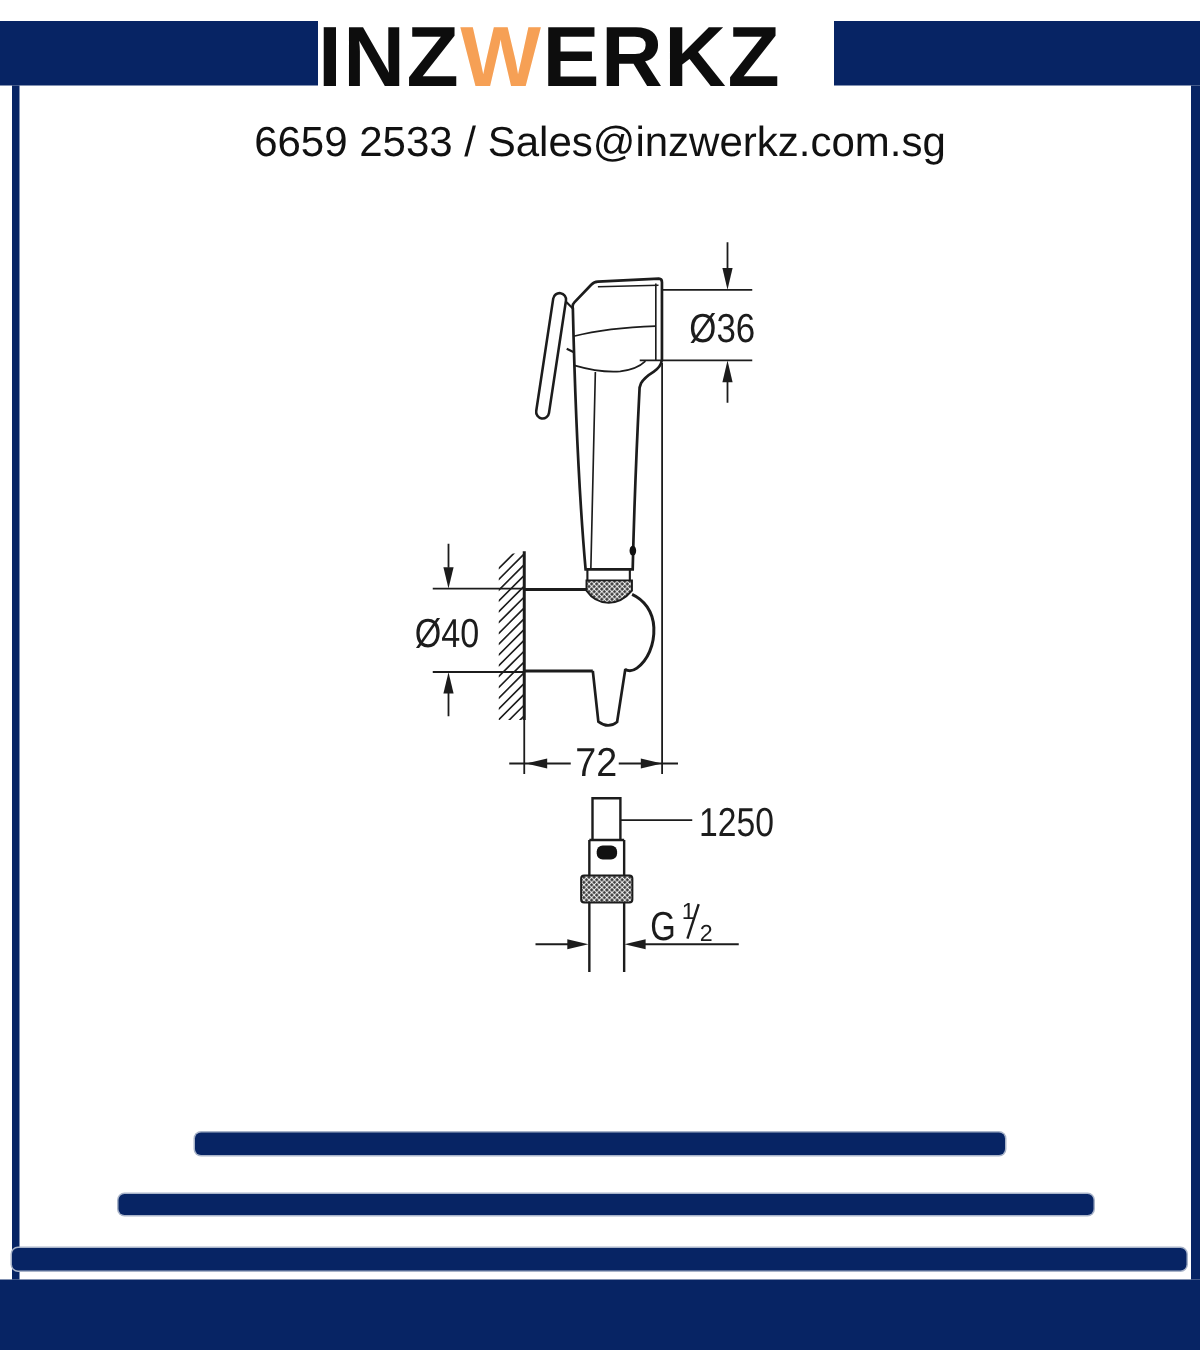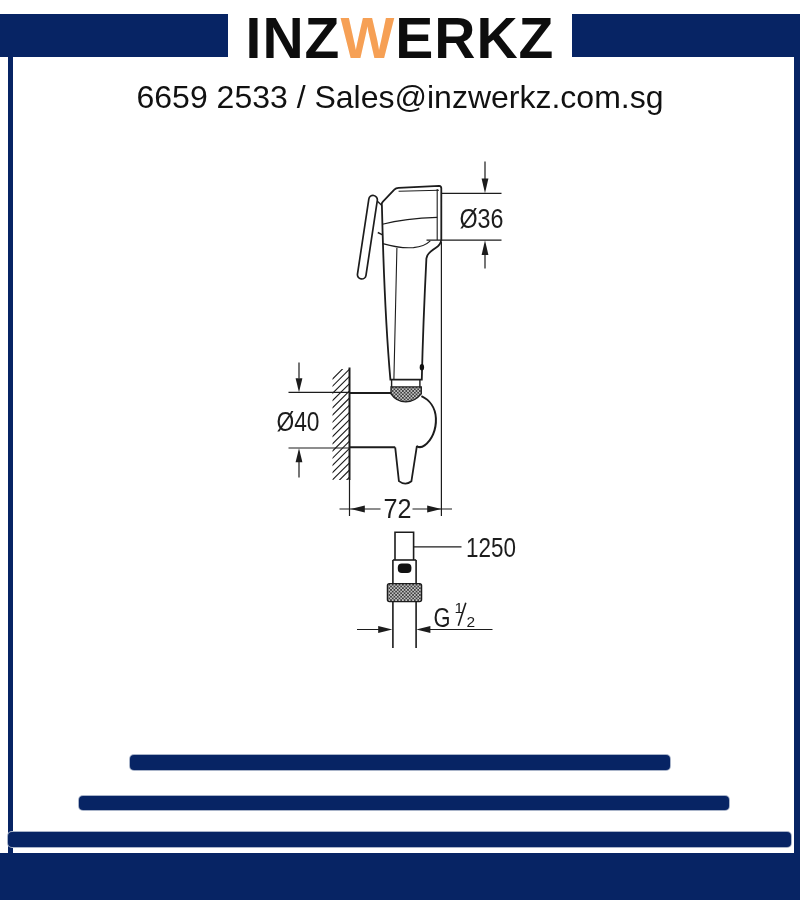--- a/index.html
+++ b/index.html
@@ -1,26 +1,26 @@
 <!DOCTYPE html>
 <html><head>
 <meta charset="utf-8">
 <style>
   html,body{margin:0;padding:0;background:#fff;}
   #screen{position:relative;width:800px;height:900px;background:#ffffff;overflow:hidden;
           font-family:"Liberation Sans",sans-serif;}
   .navy{background:#072464;}
   #top-band{position:absolute;left:0;top:14px;width:800px;height:43px;}
-  #logo-box{position:absolute;left:228px;top:0;width:344px;height:60px;background:#ffffff;
-            text-align:center;}
+  #logo-box{position:absolute;left:212px;top:0;width:344px;height:60px;background:#ffffff;
+            text-align:left;}
   #logo-text{display:block;height:60px;line-height:76px;font-size:57px;font-weight:bold;
              letter-spacing:1px;color:#0d0d0d;white-space:nowrap;}
   #logo-text .orange{color:#F6A055;}
   #contact-line{position:absolute;left:0;top:79px;width:800px;text-align:center;
-                font-size:32px;color:#111;}
+                font-size:28px;color:#111;}
   #content-frame{position:absolute;left:8px;top:57px;right:0;bottom:47px;
                  border-left:5px solid #072464;border-right:6px solid #072464;}
   #drawing{position:absolute;left:250px;top:140px;width:330px;height:540px;}
   .deco-bar{position:absolute;border-radius:4px;background:#072464;
             box-shadow:0 0 0 1px #a9b4c9;}
   #bar-1{left:130px;top:755px;width:540px;height:15px;}
   #bar-2{left:79px;top:796px;width:650px;height:14px;}
   #bar-3{left:8px;top:832px;width:783px;height:15px;}
   #bottom-band{position:absolute;left:0;bottom:0;width:800px;height:47px;}
   svg text{fill:#1c1c1c;font-family:"Liberation Sans",sans-serif;}

